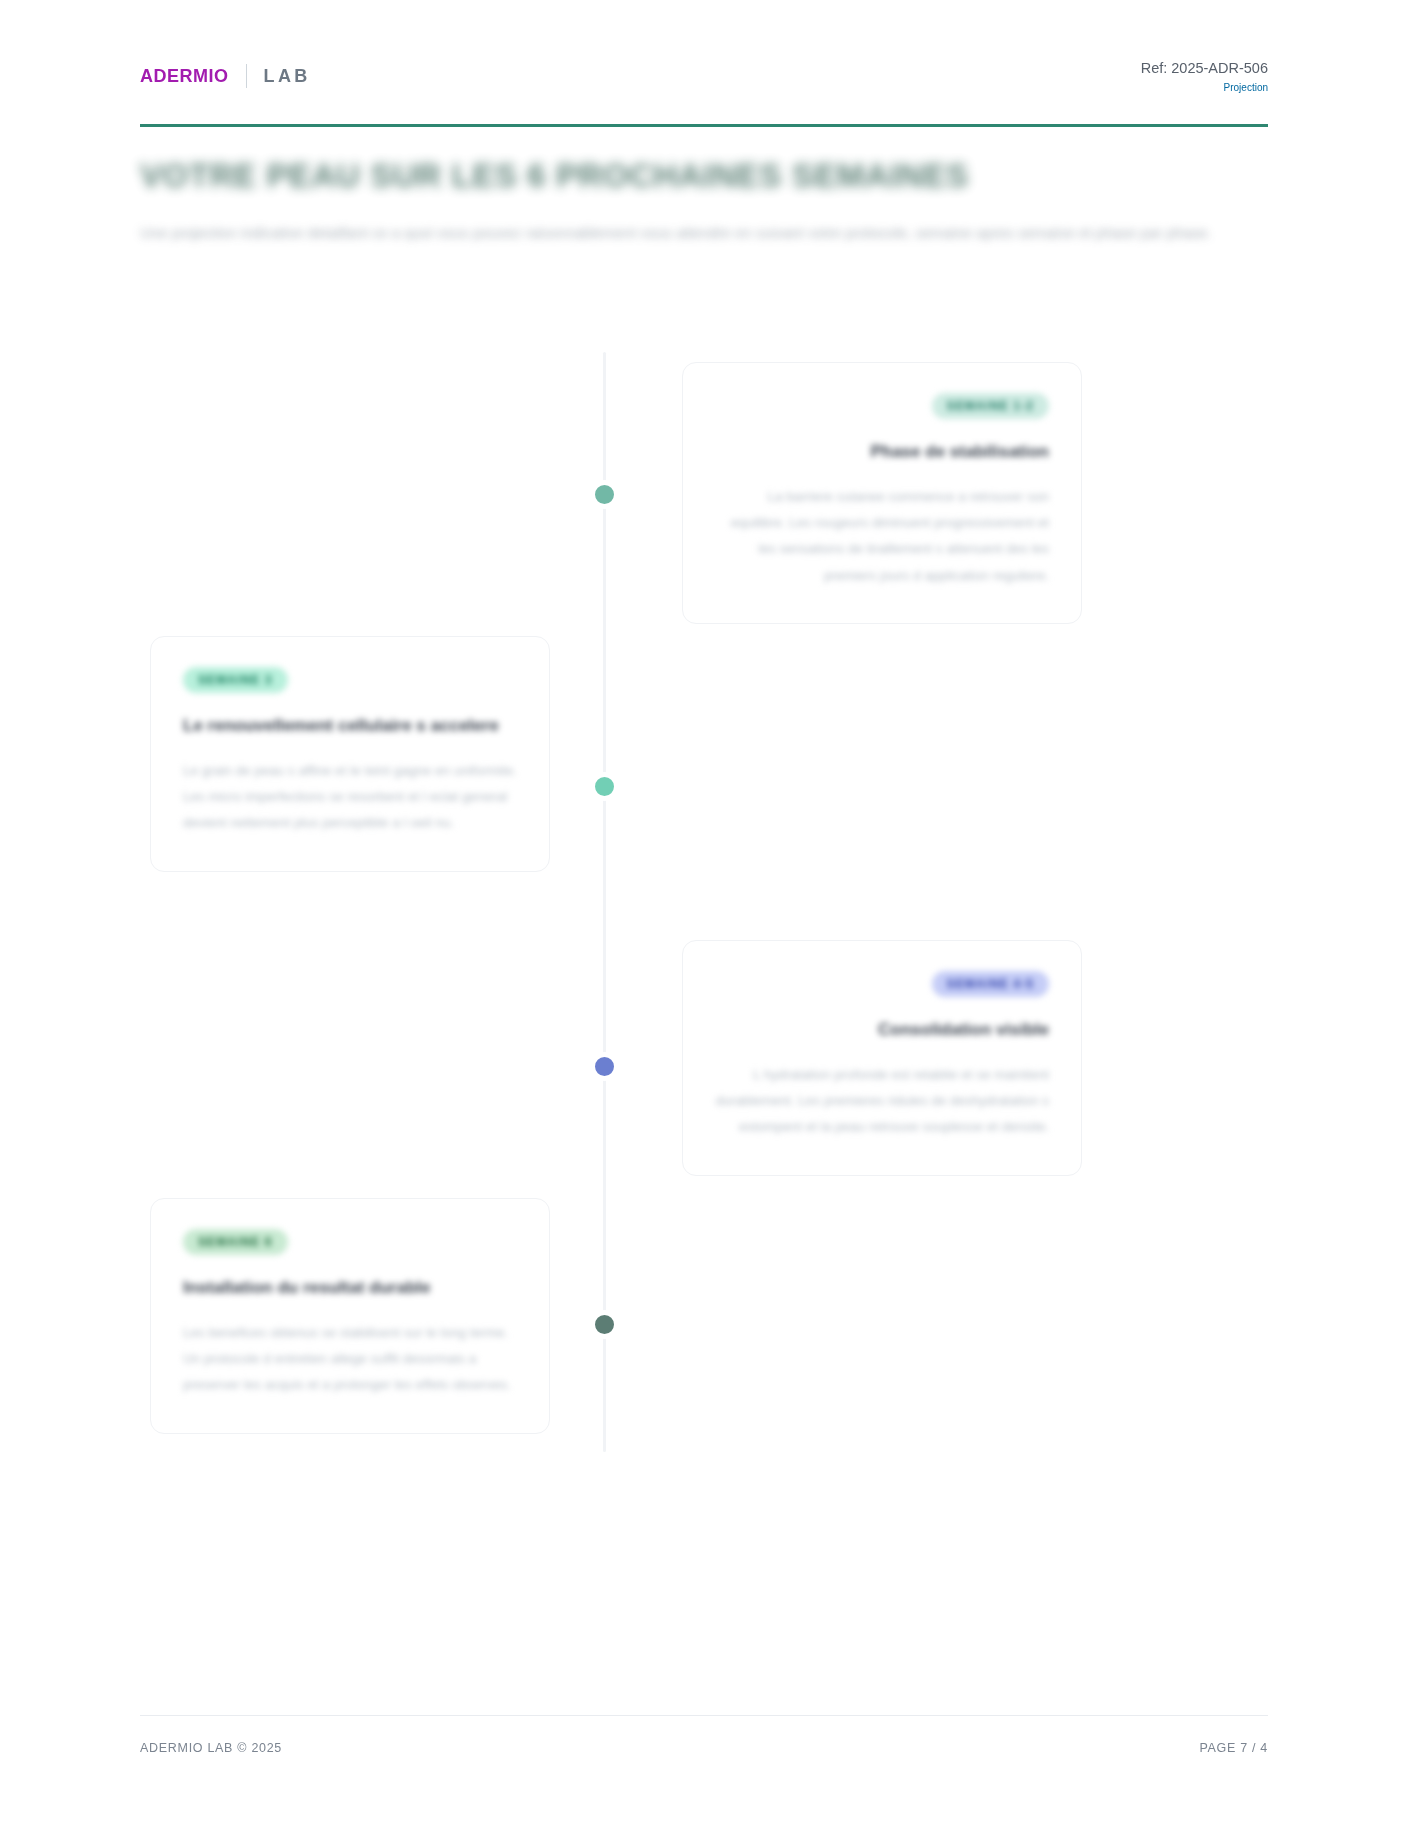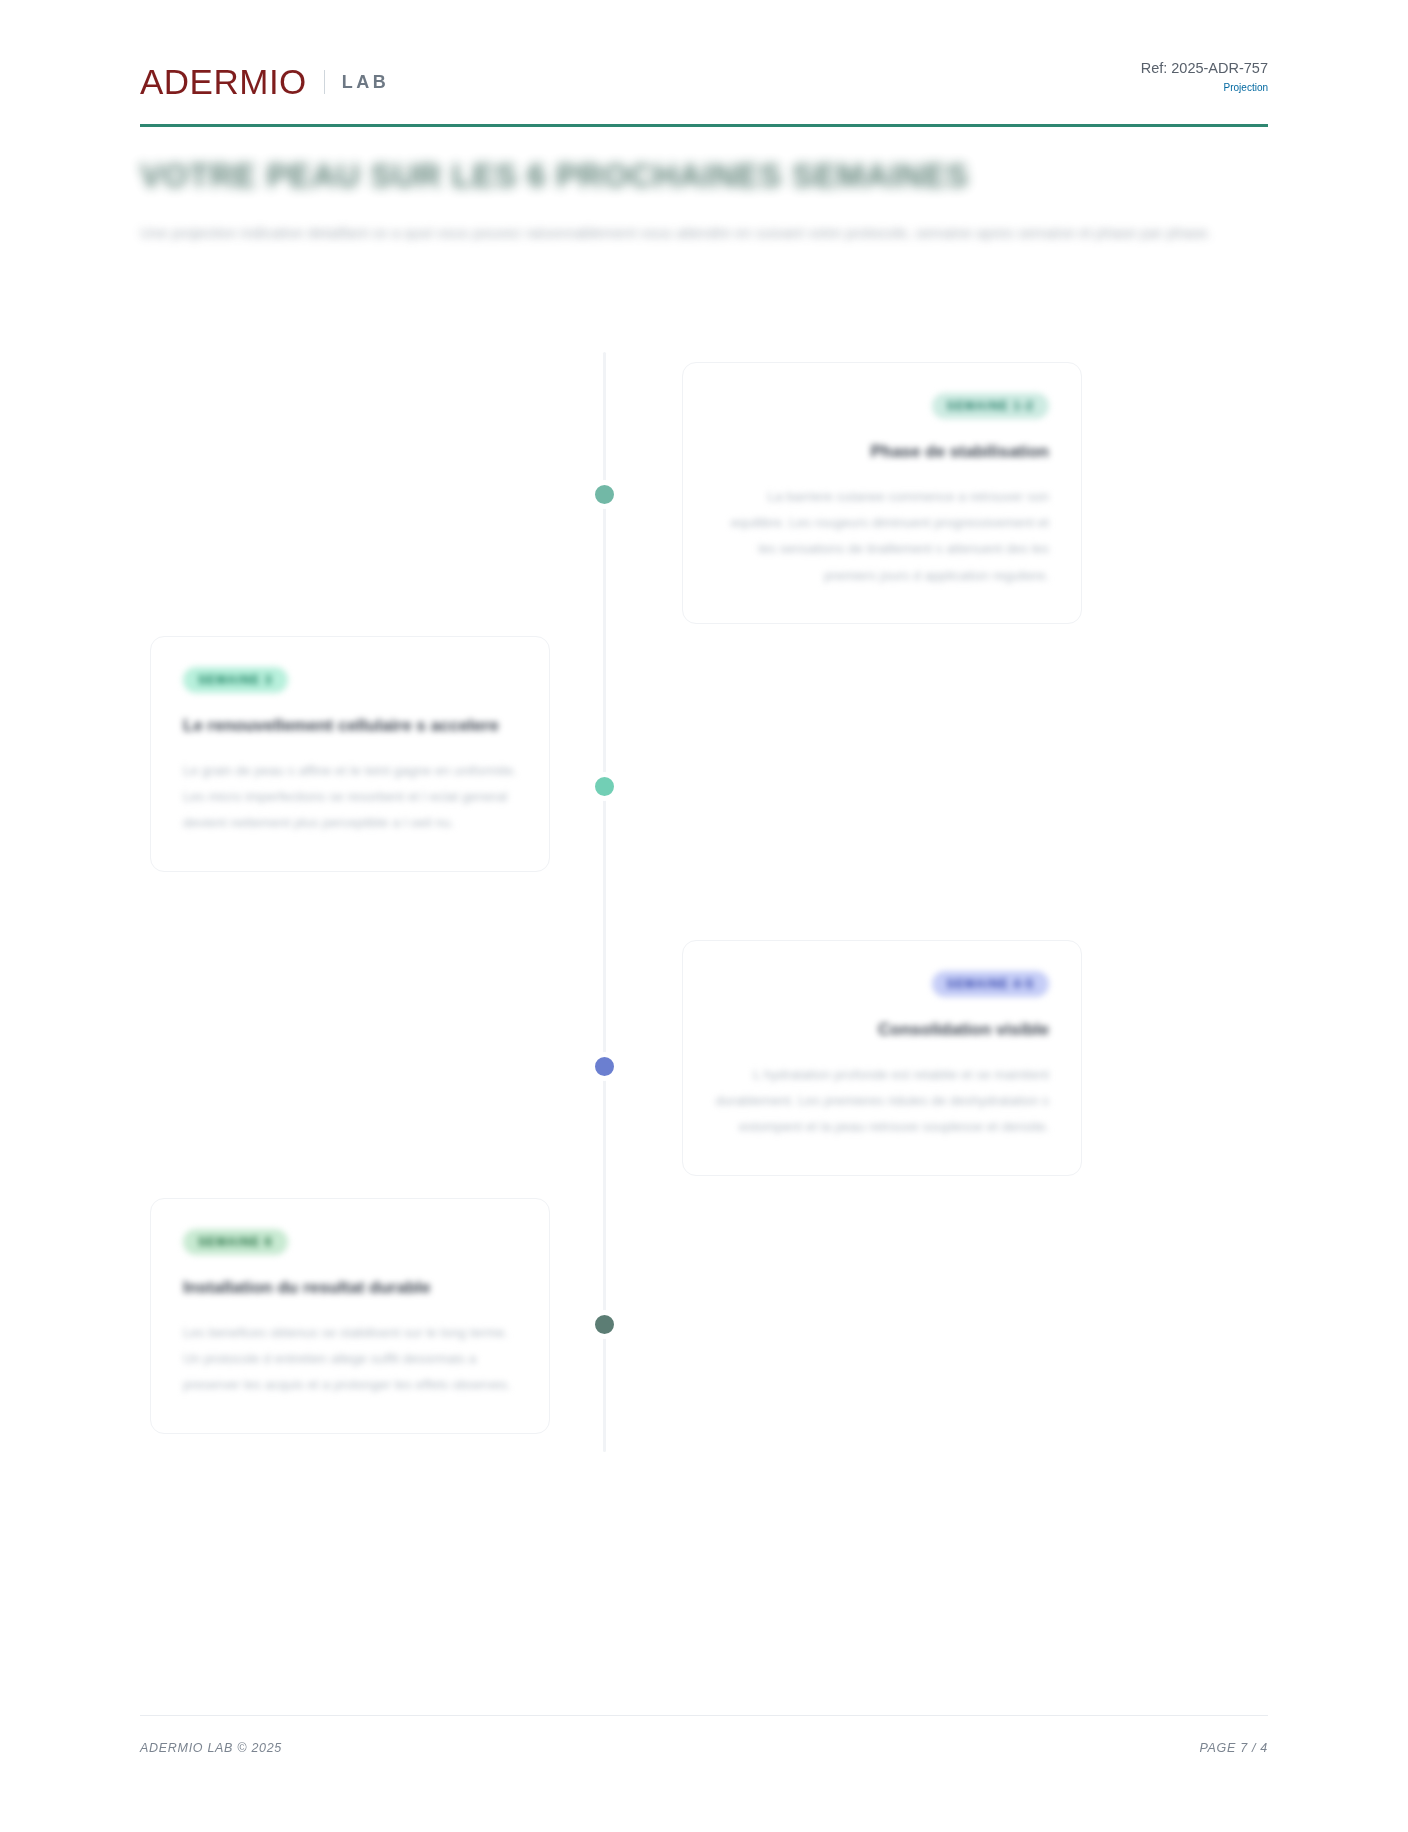--- a/index.html
+++ b/index.html
@@ -44,24 +44,24 @@
   .brand {
     position: absolute;
     left: 0;
     top: 6px;
     display: flex;
     align-items: center;
     gap: 17px;
   }
 
   .brand-mark {
-    font-size: 35px;
-    font-weight: 400;
+    font-size: 18px;
+    font-weight: 700;
     letter-spacing: 0.5px;
-    color: #7f1d1d;
+    color: #a21caf;
     line-height: 1;
   }
 
   .brand-divider {
     width: 1px;
     height: 24px;
     background: #cfd6dc;
   }
 
   .brand-sub {
@@ -217,21 +217,20 @@
   }
 
   .footer {
     position: absolute;
     left: 0;
     top: 1742px;
     width: 1128px;
     display: flex;
     align-items: center;
     justify-content: space-between;
-    font-style: italic;
   }
 
   .footer-left,
   .footer-right {
     font-size: 12.5px;
     letter-spacing: 0.7px;
     color: #7b8490;
     line-height: 1;
   }
 </style>
@@ -242,21 +241,21 @@
   <div class="sheet">
 
     <div class="header">
       <div class="brand">
         <span class="brand-mark">ADERMIO</span>
         <span class="brand-divider"></span>
         <span class="brand-sub">LAB</span>
       </div>
 
       <div class="header-meta">
-        <div class="meta-ref">Ref: 2025-ADR-757</div>
+        <div class="meta-ref">Ref: 2025-ADR-506</div>
         <div class="meta-kind">Projection</div>
       </div>
     </div>
 
     <div class="header-rule"></div>
 
     <div class="title-block">
       <h1 class="doc-title">VOTRE PEAU SUR LES 6 PROCHAINES SEMAINES</h1>
       <p class="doc-subtitle">Une projection indicative detaillant ce a quoi vous pouvez raisonnablement vous attendre en suivant votre protocole, semaine apres semaine et phase par phase.</p>
     </div>

